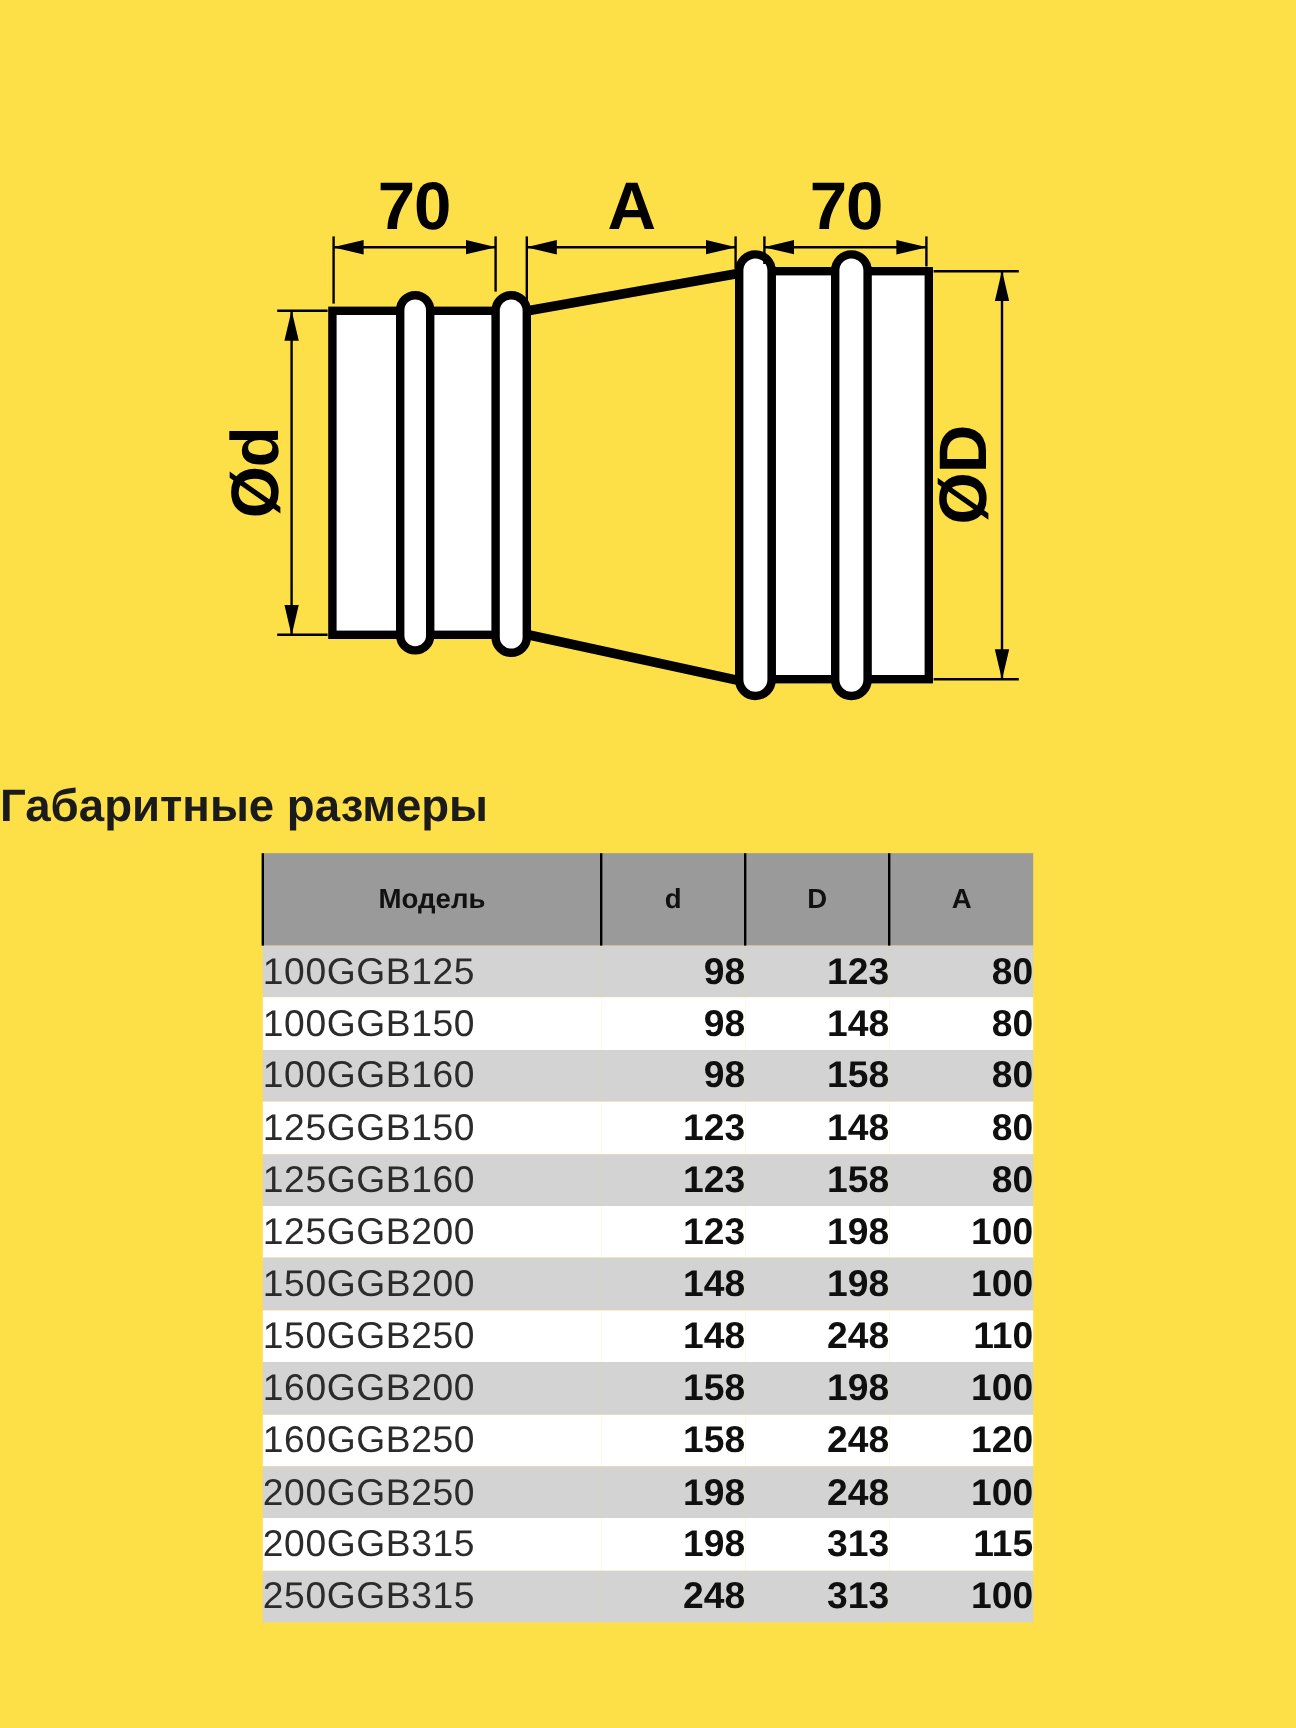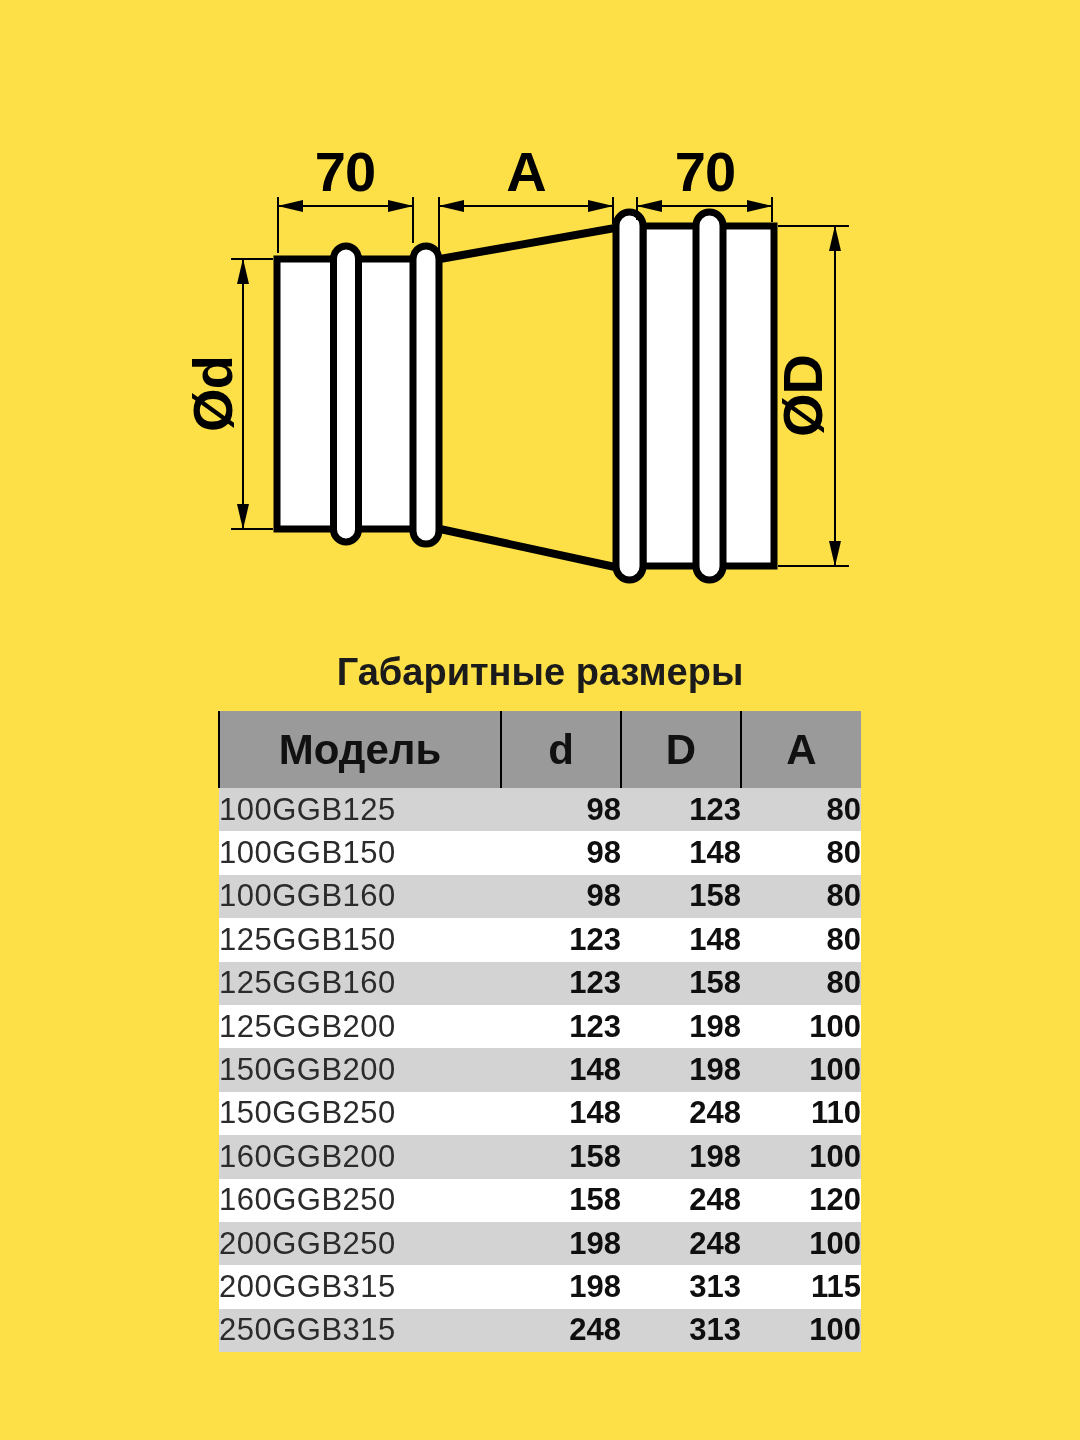--- a/index.html
+++ b/index.html
@@ -8,31 +8,31 @@
     font-family:"Liberation Sans",sans-serif;
   }
   
   .drawing{position:absolute;left:0;top:0;width:1080px;height:660px;}
   .thick{fill:#ffffff;stroke:#000;stroke-width:7px;}
   .thickline{fill:none;stroke:#000;stroke-width:8px;stroke-linecap:round;}
   .thin{fill:none;stroke:#000;stroke-width:2px;}
   .dimtext{font-family:"Liberation Sans",sans-serif;font-weight:bold;font-size:56px;fill:#000;text-anchor:middle;letter-spacing:-1px;}
   
   .title{
-    position:absolute;left:0;top:651px;width:1080px;text-align:center;
+    position:absolute;left:0;top:651px;width:1080px;text-align:left;
     font-size:38px;line-height:42px;font-weight:bold;color:#1b1b1b;letter-spacing:0px;
   }
   
   table.dims{
     position:absolute;left:218px;top:711px;width:642px;
     border-collapse:collapse;table-layout:fixed;
   }
   table.dims th{
     height:77px;background:#9a9a9a;border-left:2px solid #000;
-    font-size:42px;font-weight:bold;color:#111;text-align:center;padding:0;
+    font-size:23px;font-weight:bold;color:#111;text-align:center;padding:0;
   }
   table.dims td{
     height:43.4px;padding:0;font-size:31px;vertical-align:middle;
   }
   table.dims tbody tr:nth-child(odd){background:#d3d3d3;}
   table.dims tbody tr:nth-child(even){background:#ffffff;}
   td.model{text-align:left;padding-left:11px;font-weight:normal;color:#2b2b2b;letter-spacing:0.5px;}
   td.num{text-align:right;font-weight:bold;color:#0f0f0f;}
 </style>
 </head>

